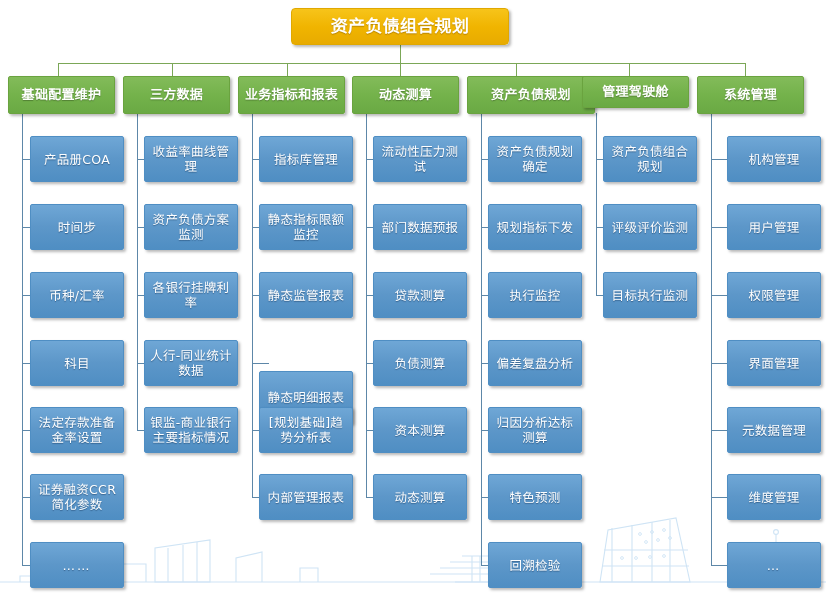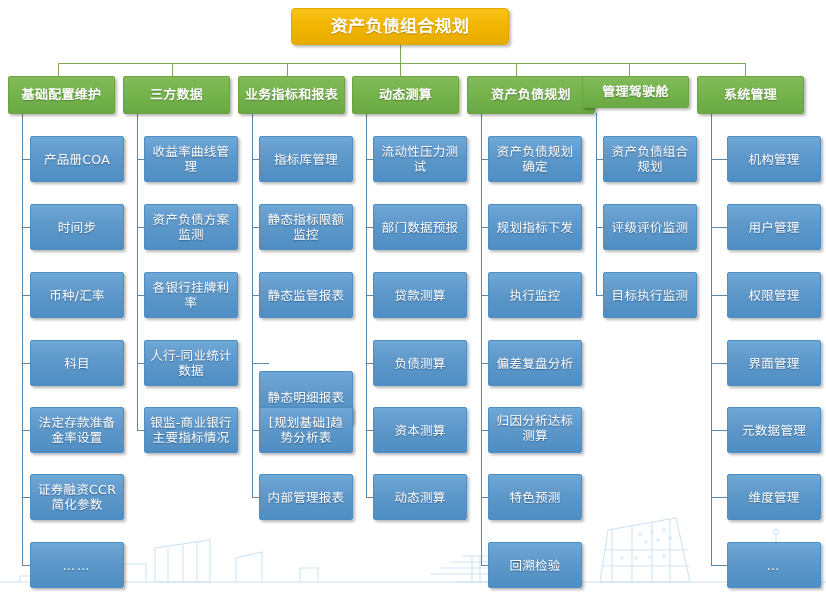--- a/index.html
+++ b/index.html
@@ -243,21 +243,21 @@
   <div class="box leaf" style="left:373px; top:204px; width:94px; height:46px;">部门数据预报</div>
   <div class="box leaf" style="left:373px; top:272px; width:94px; height:46px;">贷款测算</div>
   <div class="box leaf" style="left:373px; top:340px; width:94px; height:46px;">负债测算</div>
   <div class="box leaf" style="left:373px; top:407px; width:94px; height:46px;">资本测算</div>
   <div class="box leaf" style="left:373px; top:474px; width:94px; height:46px;">动态测算</div>
 
   <div class="box leaf" style="left:488px; top:136px; width:94px; height:46px;">资产负债规划确定</div>
   <div class="box leaf" style="left:488px; top:204px; width:94px; height:46px;">规划指标下发</div>
   <div class="box leaf" style="left:488px; top:272px; width:94px; height:46px;">执行监控</div>
   <div class="box leaf" style="left:488px; top:340px; width:94px; height:46px;">偏差复盘分析</div>
-  <div class="box leaf" style="left:488px; top:407px; width:94px; height:46px;font-family:Liberation Mono, monospace;">归因分析达标测算</div>
+  <div class="box leaf" style="left:488px; top:407px; width:94px; height:46px;">归因分析达标测算</div>
   <div class="box leaf" style="left:488px; top:474px; width:94px; height:46px;">特色预测</div>
   <div class="box leaf" style="left:488px; top:542px; width:94px; height:46px;text-align:right;">回溯检验</div>
 
   <div class="box leaf" style="left:603px; top:136px; width:94px; height:46px;">资产负债组合规划</div>
   <div class="box leaf" style="left:603px; top:204px; width:94px; height:46px;">评级评价监测</div>
   <div class="box leaf" style="left:603px; top:272px; width:94px; height:46px;">目标执行监测</div>
 
   <div class="box leaf" style="left:727px; top:136px; width:94px; height:46px;">机构管理</div>
   <div class="box leaf" style="left:727px; top:204px; width:94px; height:46px;">用户管理</div>
   <div class="box leaf" style="left:727px; top:272px; width:94px; height:46px;">权限管理</div>

